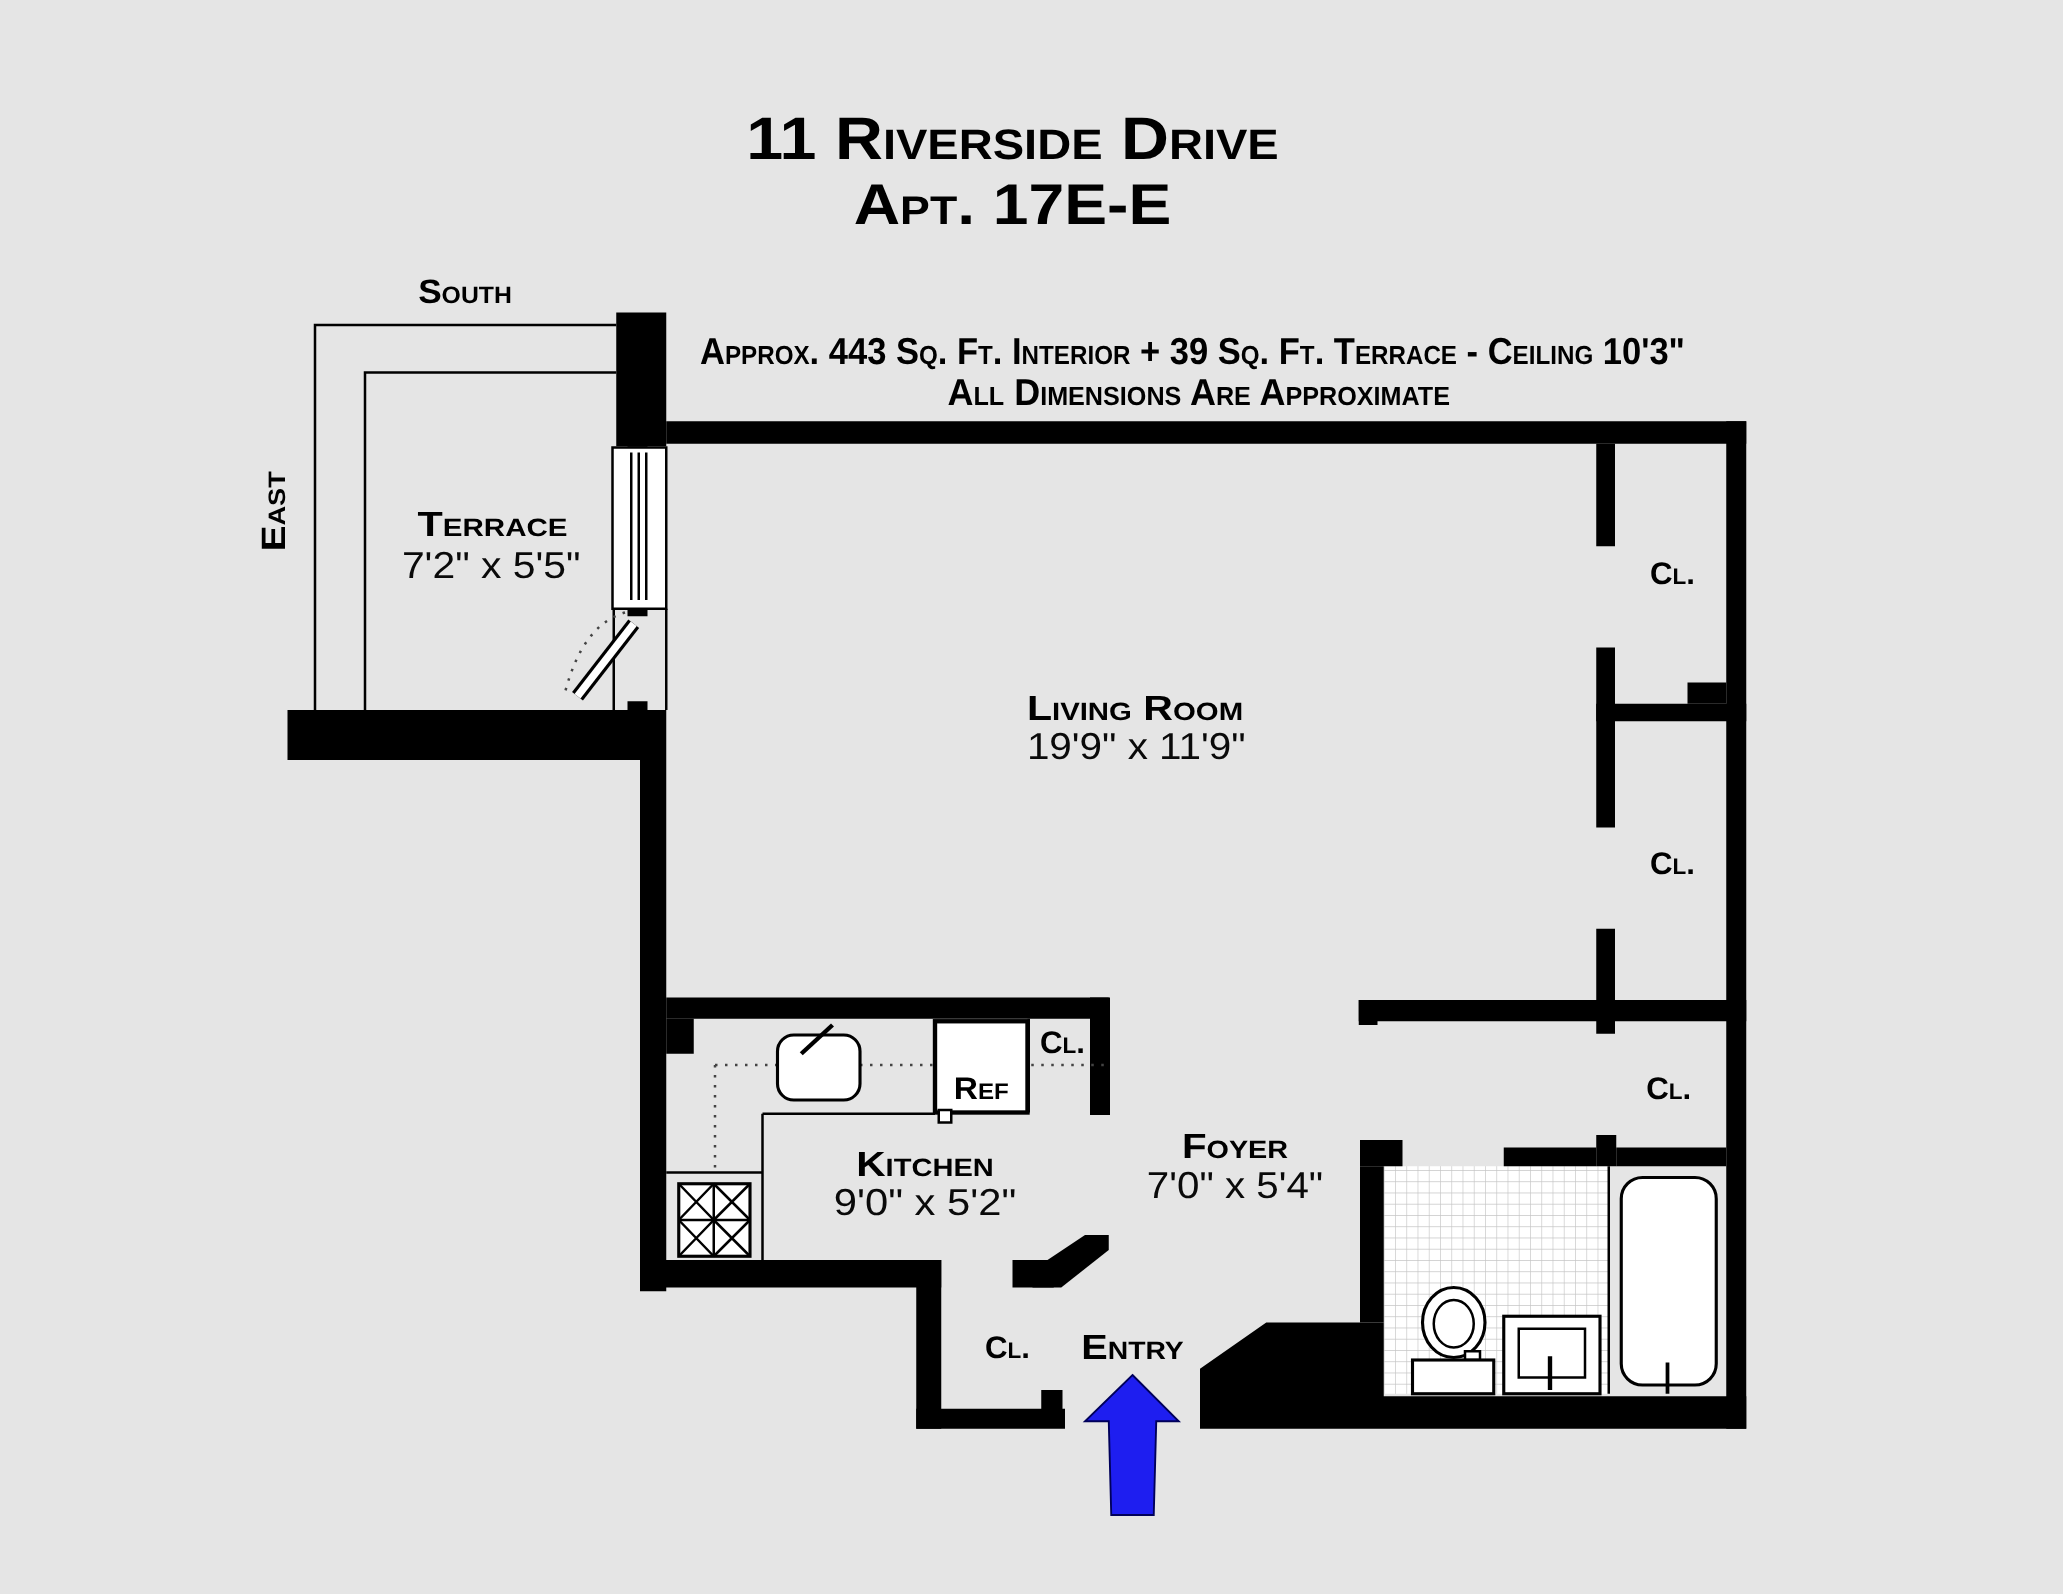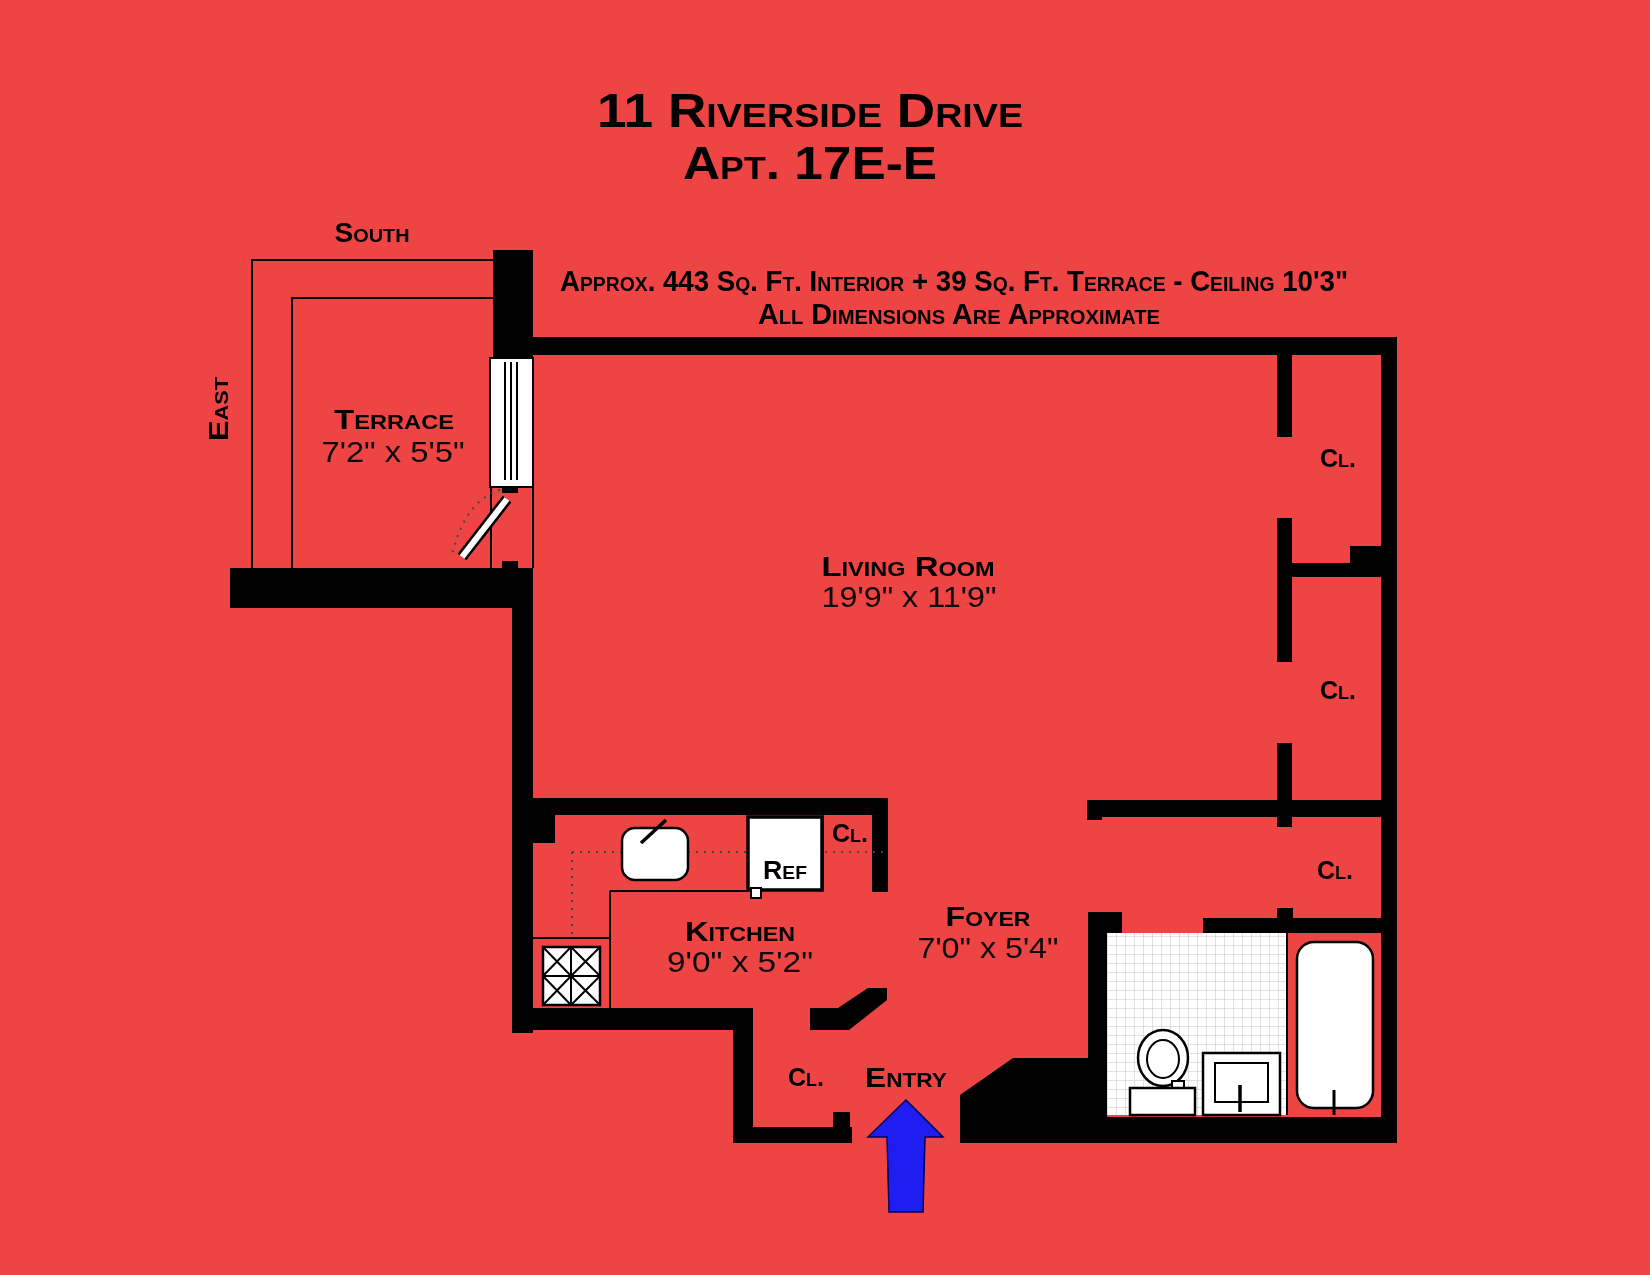--- a/index.html
+++ b/index.html
@@ -1,16 +1,16 @@
 <!DOCTYPE html>
 <html><head>
 <meta charset="utf-8">
 <style>
   html,body{margin:0;padding:0;background:#ffffff;}
-  .page{position:relative;width:1650px;height:1275px;background:#ef4444;overflow:hidden;
+  .page{position:relative;width:1650px;height:1275px;background:#e5e5e5;overflow:hidden;
         font-family:"Liberation Sans","DejaVu Sans",sans-serif;}
   svg{position:absolute;left:0;top:0;}
   .w{fill:#000;stroke:none;}
   .thin{fill:none;stroke:#000;stroke-width:2;}
   .whitefill{fill:#fff;stroke:#000;}
   .lbl{font-family:"Liberation Sans","DejaVu Sans",sans-serif;font-weight:700;
        font-variant:small-caps;fill:#000;}
   .dim{font-family:"Liberation Sans","DejaVu Sans",sans-serif;font-weight:400;fill:#0a0a0a;}
   .dash{fill:none;stroke:#444;stroke-width:2;stroke-dasharray:2 6;}
 </style>

